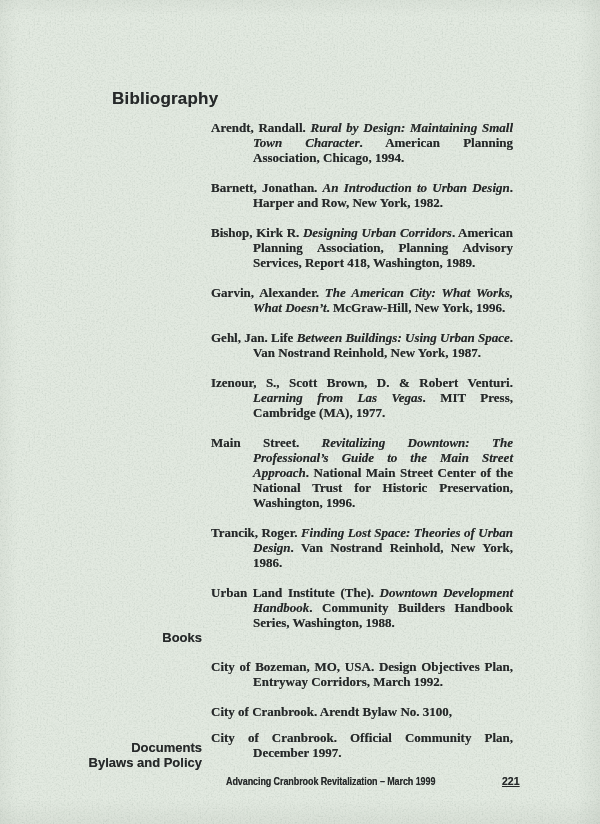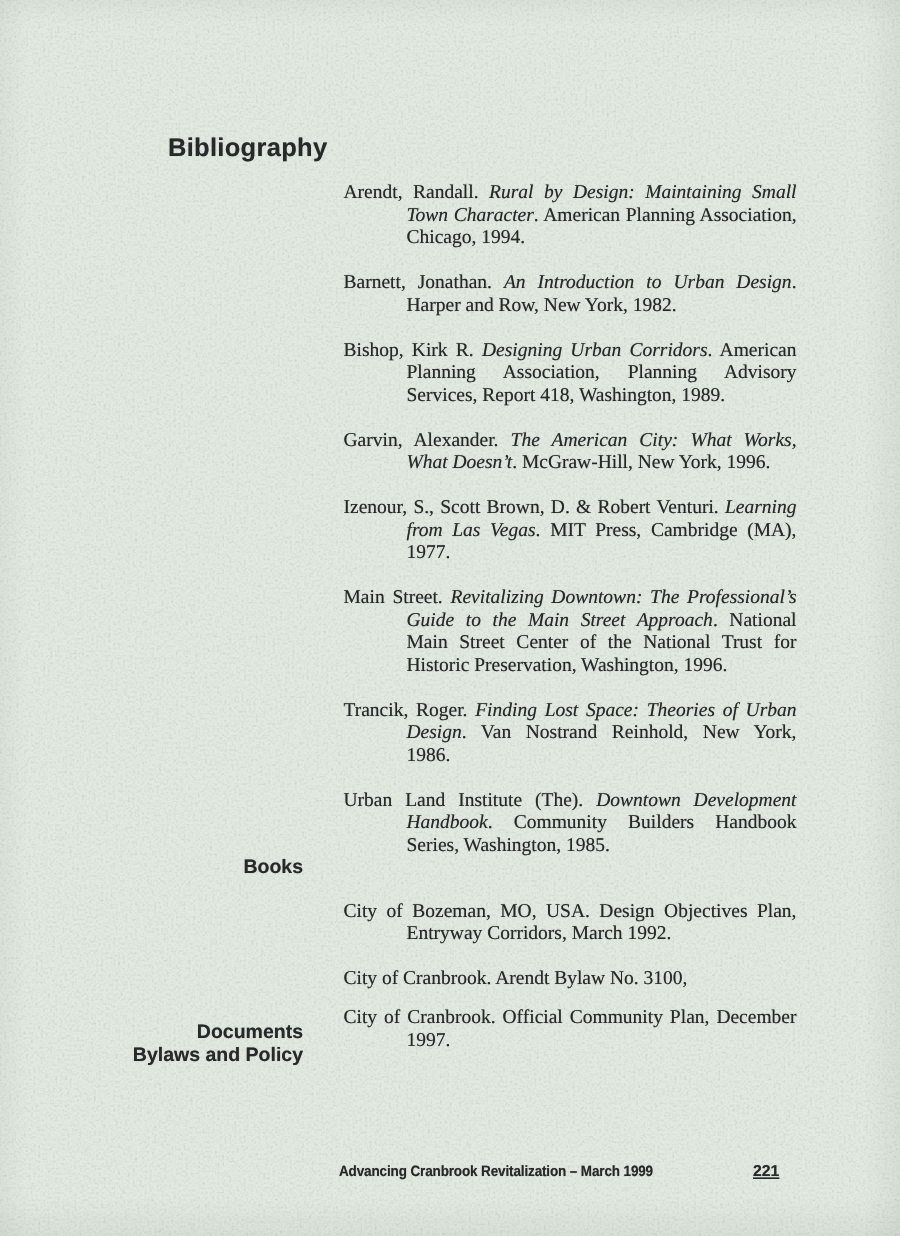--- a/index.html
+++ b/index.html
@@ -23,21 +23,21 @@
   }
 
   .sections{position:absolute;left:0;top:120px;width:534px;}
   .section-row{display:flex;align-items:flex-end;}
   .section-row + .section-row{margin-top:14px;}
   .section-label{
     flex:none;width:202px;text-align:right;
     font:700 13px/15px "Liberation Sans",sans-serif;
     padding-top:1px;
   }
-  .entries{flex:none;width:302px;margin-left:27px;}
+  .entries{flex:none;width:302px;margin-left:9px;font-weight:bold;}
   .entry{
     margin:0 0 15px 0;
     font-size:13px;line-height:15px;
     text-align:justify;
     padding-left:42px;text-indent:-42px;
   }
   .entry em{font-style:italic;}
   .entries-bylaws .entry{margin-bottom:10.5px;}
   .entries-bylaws .entry:first-child{margin-bottom:15px;}
 
@@ -73,24 +73,25 @@
   <div class="sections">
       <div class="section-row">
         <div class="section-label">
           <div>Books</div>
         </div>
         <div class="entries entries-books">
           <p class="entry"><span>Arendt, Randall. </span><em>Rural by Design: Maintaining Small Town Character</em><span>. American Planning Association, Chicago, 1994.</span></p>
           <p class="entry"><span>Barnett, Jonathan. </span><em>An Introduction to Urban Design</em><span>. Harper and Row, New York, 1982.</span></p>
           <p class="entry"><span>Bishop, Kirk R. </span><em>Designing Urban Corridors</em><span>. American Planning Association, Planning Advisory Services, Report 418, Washington, 1989.</span></p>
           <p class="entry"><span>Garvin, Alexander. </span><em>The American City: What Works, What Doesn’t</em><span>. McGraw-Hill, New York, 1996.</span></p>
+          <p class="entry"><span>Gehl, Jan. Life </span><em>Between Buildings: Using Urban Space</em><span>. Van Nostrand Reinhold, New York, 1987.</span></p>
           <p class="entry"><span>Izenour, S., Scott Brown, D. &amp; Robert Venturi. </span><em>Learning from Las Vegas</em><span>. MIT Press, Cambridge (MA), 1977.</span></p>
           <p class="entry"><span>Main Street. </span><em>Revitalizing Downtown: The Professional’s Guide to the Main Street Approach</em><span>. National Main Street Center of the National Trust for Historic Preservation, Washington, 1996.</span></p>
           <p class="entry"><span>Trancik, Roger. </span><em>Finding Lost Space: Theories of Urban Design</em><span>. Van Nostrand Reinhold, New York, 1986.</span></p>
-          <p class="entry"><span>Urban Land Institute (The). </span><em>Downtown Development Handbook</em><span>. Community Builders Handbook Series, Washington, 1985.</span></p>
+          <p class="entry"><span>Urban Land Institute (The). </span><em>Downtown Development Handbook</em><span>. Community Builders Handbook Series, Washington, 1988.</span></p>
         </div>
       </div>
       <div class="section-row">
         <div class="section-label">
           <div>Documents</div>
           <div>Bylaws and Policy</div>
         </div>
         <div class="entries entries-bylaws">
           <p class="entry"><span>City of Bozeman, MO, USA. Design Objectives Plan, Entryway Corridors, March 1992.</span></p>
           <p class="entry"><span>City of Cranbrook. Arendt Bylaw No. 3100,</span></p>

